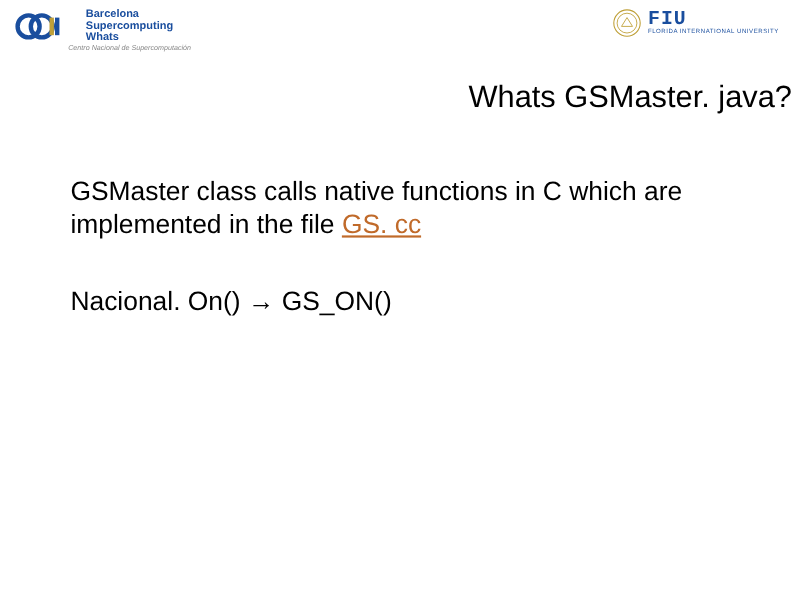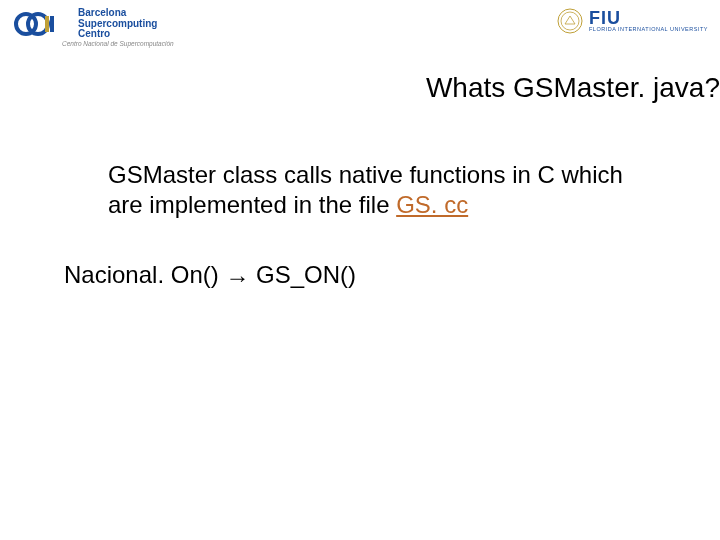--- a/index.html
+++ b/index.html
@@ -67,20 +67,21 @@
     display: flex;
     flex-direction: column;
     align-items: flex-start;
     line-height: 1;
   }
   .fiu-line1 {
     font-size: 18px;
     font-weight: bold;
     color: #1a4e9e;
     letter-spacing: 1px;
+    font-family: Liberation Mono, monospace;
   }
   .fiu-line2 {
     font-size: 5.5px;
     color: #1a4e9e;
     letter-spacing: 0.5px;
   }
   .title {
     position: absolute;
     top: 72px;
     left: 0;
@@ -93,21 +94,20 @@
     position: absolute;
     top: 160px;
     left: 64px;
     right: 64px;
     font-size: 24px;
     line-height: 1.25;
     color: #000000;
   }
   .para1 {
     margin-bottom: 40px;
-    margin-left: 44px;
   }
   .underline-orange {
     text-decoration: underline;
     color: #c06a2a;
   }
   .map-line {
     margin: 0 0 2px 0;
   }
 </style>
 </head>
@@ -120,21 +120,21 @@
     <div class="logo-bsc">
       <svg class="bsc-mark" viewBox="0 0 44 32">
         <circle cx="14" cy="16" r="10" fill="none" stroke="#1a4e9e" stroke-width="4"></circle>
         <circle cx="26" cy="16" r="10" fill="none" stroke="#1a4e9e" stroke-width="4"></circle>
         <rect x="33" y="8" width="4" height="16" fill="#bfa038"></rect>
         <rect x="38" y="8" width="4" height="16" fill="#1a4e9e"></rect>
       </svg>
       <div class="bsc-text">
         <span class="bsc-line1">Barcelona</span>
         <span class="bsc-line1">Supercomputing</span>
-        <span class="bsc-line1">Centro</span>
+        <span class="bsc-line1">Whats</span>
         <span class="bsc-line2">Centro Nacional de Supercomputación</span>
       </div>
     </div>
 
     <div class="logo-fiu">
       <svg class="fiu-seal" viewBox="0 0 26 26">
         <circle cx="13" cy="13" r="12" fill="none" stroke="#bfa038" stroke-width="1"></circle>
         <circle cx="13" cy="13" r="9" fill="none" stroke="#bfa038" stroke-width="0.8"></circle>
         <path d="M8 16 L13 8 L18 16 Z" fill="none" stroke="#bfa038" stroke-width="0.8"></path>
       </svg>

